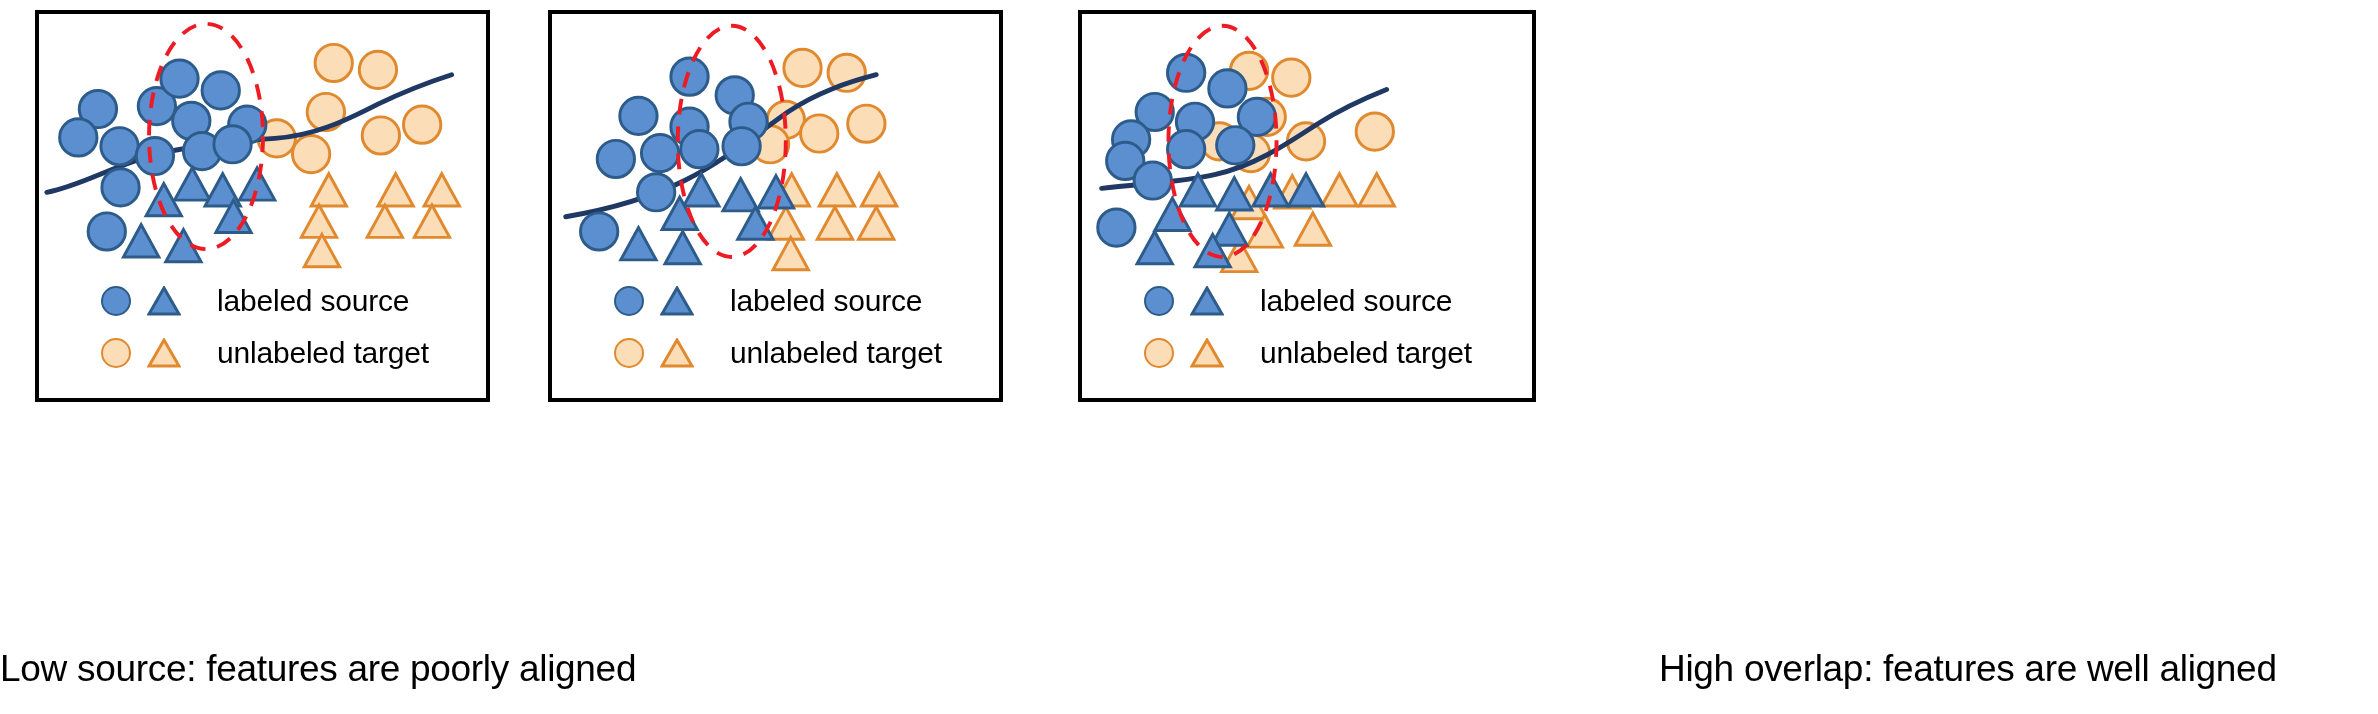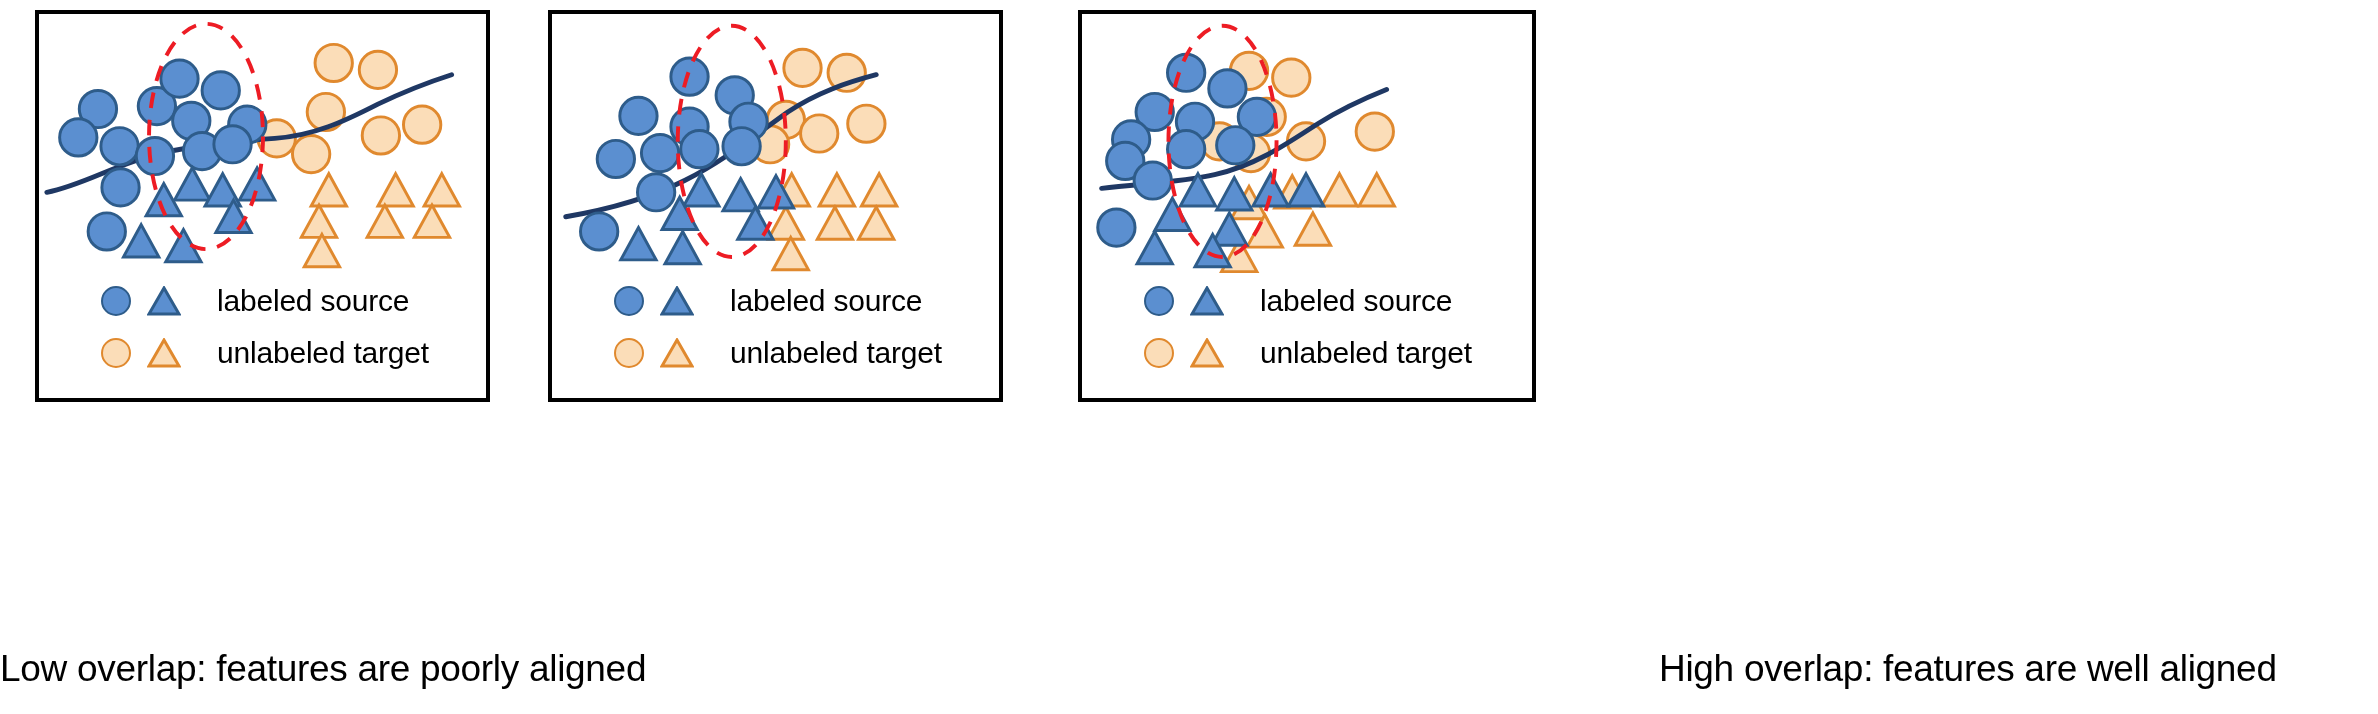--- a/index.html
+++ b/index.html
@@ -271,16 +271,16 @@
             <svg width="34" height="30" viewBox="0 0 34 30">
                 <polygon points="17,2 32,28 2,28" fill="#FBDDB8" stroke="#E0892E" stroke-width="3"></polygon>
               </svg>
           </span>
         </span>
         <span class="legend-label">unlabeled target</span>
       </div>
     </div>
   </div>
 
-  <div class="caption" id="caption-left">Low overlap: features are poorly aligned</div>
+  <div class="caption" id="caption-left">Low source: features are poorly aligned</div>
   <div class="caption" id="caption-right">High overlap: features are well aligned</div>
 
 </div>
 
 </body></html>

